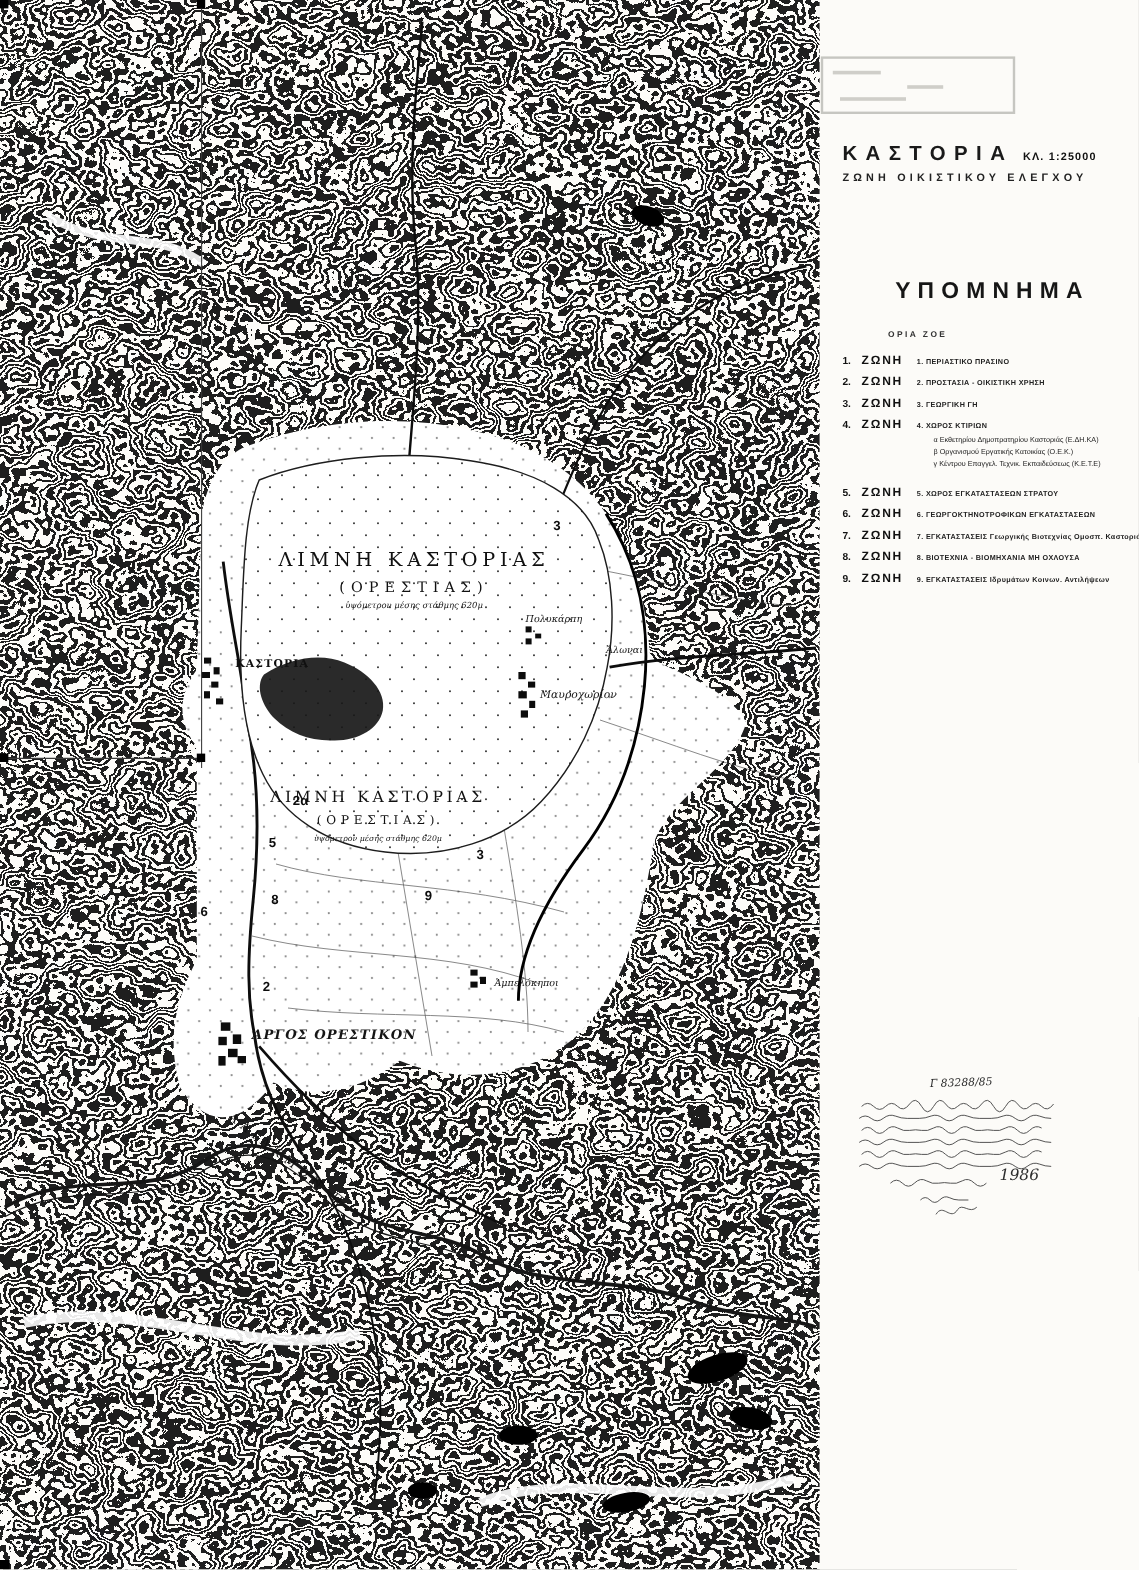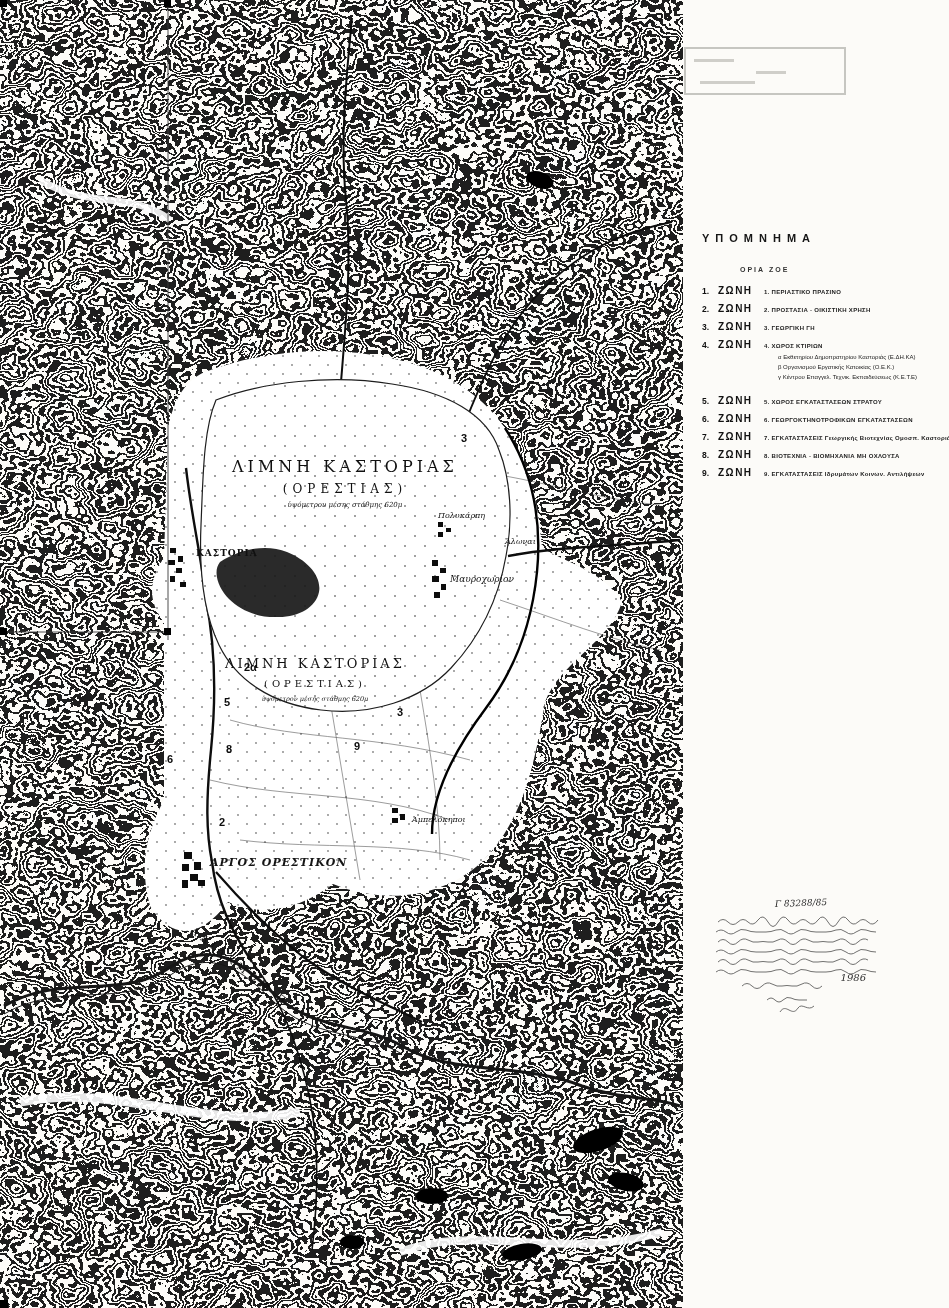--- a/index.html
+++ b/index.html
@@ -15,38 +15,38 @@
   }
   .stamp-box .smudge{position:absolute;background:#c4c4be;height:3px;}
   .title-block{position:absolute;left:702px;top:118px;width:240px;}
   .title-main{
     font-size:17px;font-weight:bold;letter-spacing:7px;color:#1a1a1a;
     display:inline-block;vertical-align:baseline;
   }
   .title-scale{font-size:9px;font-weight:bold;letter-spacing:1px;margin-left:8px;}
   .title-sub{font-size:9px;font-weight:bold;letter-spacing:3.5px;margin-top:5px;color:#222;}
   .legend{position:absolute;left:702px;top:232px;width:246px;}
-  .legend-heading{font-size:11px;font-weight:bold;letter-spacing:6px;color:#161616;}
+  .legend-heading{font-size:19px;font-weight:bold;letter-spacing:6px;color:#161616;margin-left:44px;}
   .legend-boundary{font-size:7px;font-weight:bold;letter-spacing:2px;margin:22px 0 12px 38px;color:#333;}
   .lg-row{display:grid;grid-template-columns:16px 46px 1fr;align-items:baseline;margin-bottom:7px;}
   .lg-num{font-size:8.5px;font-weight:bold;}
   .lg-zone{font-size:10px;font-weight:bold;letter-spacing:1.5px;}
   .lg-text{font-size:6px;font-weight:bold;letter-spacing:.3px;color:#222;white-space:nowrap;}
   .lg-sub{grid-column:3;margin-left:14px;margin-top:2px;line-height:1.7;}
   .lg-sub div{font-size:6px;color:#222;white-space:nowrap;}
   .gap-before{margin-top:12px;}
   
   .note{position:absolute;left:712px;top:898px;width:178px;}
   .note-ref{
     font-family:"DejaVu Serif",serif;font-style:italic;font-size:9px;
     text-align:center;color:#2d2d2d;transform:rotate(-2deg);
   }
   .note-year{
     position:absolute;right:24px;top:74px;
-    font-family:"DejaVu Serif",serif;font-style:italic;font-size:10px;color:#2d2d2d;
+    font-family:"DejaVu Serif",serif;font-style:italic;font-size:13px;color:#2d2d2d;
   }
   .map-svg{position:absolute;left:0;top:0;}
   .lbl{font-family:"DejaVu Serif",serif;fill:#101010;}
   .lbl-it{font-family:"DejaVu Serif",serif;font-style:italic;fill:#151515;}
   .zm{font-family:"Liberation Sans",sans-serif;font-weight:bold;fill:#0c0c0c;}
 </style>
 </head>
 <body>
 
 <div class="page">
@@ -214,20 +214,24 @@
     <text class="zm" x="461" y="442" font-size="11">3</text>
     <text class="zm" x="354" y="750" font-size="11">9</text>
   </svg>
 
   <div class="stamp-box">
     <div class="smudge" style="left:8px;top:10px;width:40px;"></div>
     <div class="smudge" style="left:70px;top:22px;width:30px;"></div>
     <div class="smudge" style="left:14px;top:32px;width:55px;"></div>
   </div>
 
+  <div class="title-block">
+    <span class="title-main">ΚΑΣΤΟΡΙΑ</span><span class="title-scale">ΚΛ. 1:25000</span>
+    <div class="title-sub">ΖΩΝΗ ΟΙΚΙΣΤΙΚΟΥ ΕΛΕΓΧΟΥ</div>
+  </div>
 
   <div class="legend">
     <div class="legend-heading">ΥΠΟΜΝΗΜΑ</div>
     <div class="legend-boundary">ΟΡΙΑ ΖΟΕ</div>
 
     <div class="lg-row">
       <span class="lg-num">1.</span>
       <span class="lg-zone">ΖΩΝΗ</span>
       <span class="lg-text">1. ΠΕΡΙΑΣΤΙΚΟ ΠΡΑΣΙΝΟ</span>
     </div>

